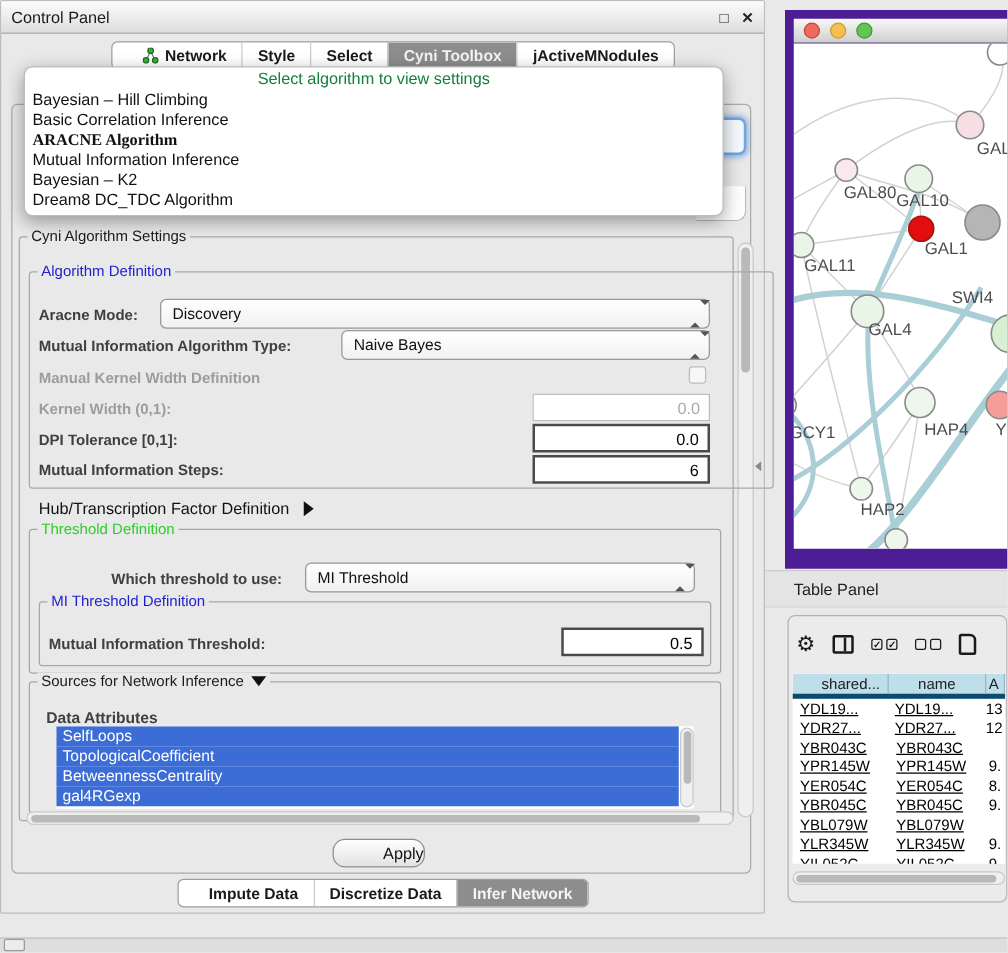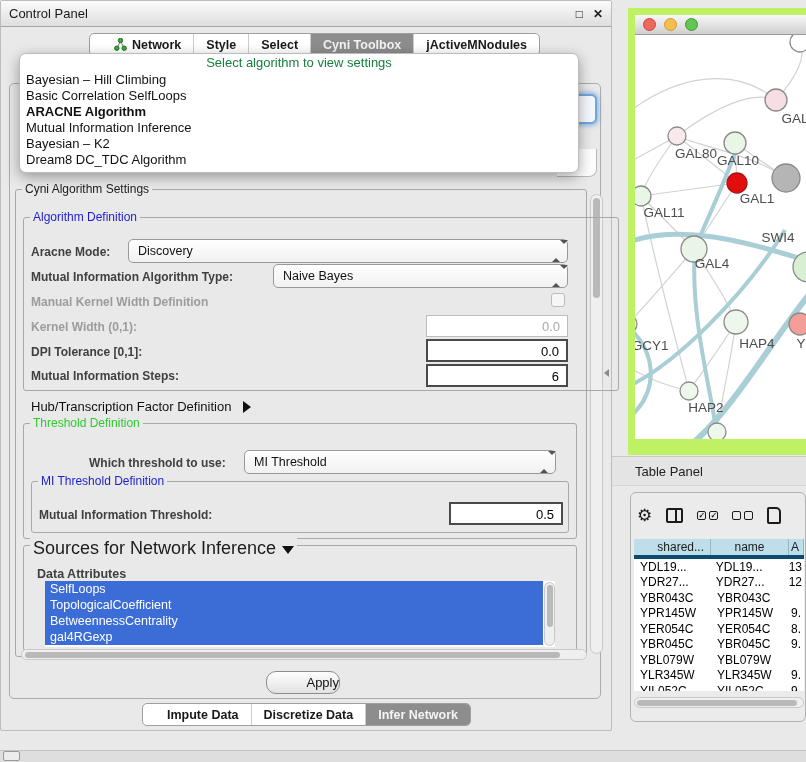--- a/index.html
+++ b/index.html
@@ -59,21 +59,21 @@
     background:#ffffff; border:1px solid #bcbcbc; border-radius:7px;
     box-shadow:0 4px 14px rgba(0,0,0,.35); z-index:60; overflow:hidden;
   }
   #algo-dropdown .dd-header {
     height:18px; line-height:18px; text-align:center; color:#15803d; font-size:13px;
   }
   #algo-dropdown .dd-item {
     height:16px; line-height:16px; padding-left:6px; font-size:13px; color:#111;
     white-space:nowrap;
   }
-  #algo-dropdown .dd-item.bold { font-weight:bold; }
+  #algo-dropdown .dd-item.bold { font-weight:bold;font-family:Liberation Serif, serif; }
 
   
   .groupbox { border:1px solid #a8a8a8; border-radius:3px; }
   .legend {
     position:absolute; top:-8px; left:6px; padding:0 3px;
     background:#e9e9e9; font-size:12px; white-space:nowrap;
   }
   .legend.blue  { color:#1d1dd1; }
   .legend.green { color:#2ecb2e; }
   .lbl  { position:absolute; font-weight:bold; font-size:12px; color:#404040; white-space:nowrap; }
@@ -127,21 +127,21 @@
   .sb-track { position:absolute; background:#efefef; border:1px solid #c9c9c9; border-radius:7px; }
   .sb-thumb { position:absolute; background:#b9b9b9; border-radius:6px; }
 
   #apply-btn {
     left:265px; top:670px; width:74px; height:23px;
     background:linear-gradient(#fefefe,#e2e2e2); border:1px solid #8d8d8d; border-radius:10px;
     font-size:13px; color:#111; display:flex; align-items:center; justify-content:flex-end;
   }
 
   
-  #net-frame { left:628px; top:8px; width:178px; height:447px; background:#bef264;text-align:center; }
+  #net-frame { left:628px; top:8px; width:178px; height:447px; background:#4c1d95;text-align:center; }
   #net-titlebar {
     left:7px; top:7px; width:171px; height:20px;
     background:linear-gradient(#f8f8f8,#cfcfcf); border-bottom:1px solid #9b9b9b;
     display:flex; align-items:center; padding-left:8px; gap:8px;
   }
   .traffic { width:13px; height:13px; border-radius:50%; }
   #net-canvas { left:7px; top:27px; width:171px; height:404px; background:#ffffff; overflow:hidden; }
 
   
   #table-panel-bar {
@@ -164,21 +164,21 @@
   }
   .doc-icon { width:14px; height:17px; border:2px solid #1a1a1a; border-radius:2px 5px 2px 2px; }
 
   #grid { left:3px; top:46px; width:170px; height:152px; background:#fff; overflow:hidden; font-size:12px; }
   #grid .hdr { display:flex; height:20px; background:#bedeea; border-bottom:4px solid #0c4a6e; }
   #grid .hdr .c { border-right:1px solid #93b7c4; display:flex; align-items:center; }
   #grid .r { display:flex; height:15.5px; align-items:center; color:#000; }
   .c1 { width:77px; padding:0 6px; justify-content:flex-end; display:flex; }
   .c2 { width:78px; padding:0 6px; justify-content:center; display:flex; }
   .c3 { flex:1; padding:0 2px; }
-  #grid .r .c1, #grid .r .c2 { justify-content:flex-start; }
+  #grid .r .c1, #grid .r .c2 { justify-content:flex-start;text-decoration:underline; }
 
   
   #bottom-strip { left:0; top:750px; width:806px; height:12px; background:#dedede; border-top:1px solid #c2c2c2; }
   #bottom-mini-icon { left:3px; top:751px; width:17px; height:10px; background:#ececec; border:1px solid #9a9a9a; border-radius:2px; }
   #divider-arrow {
     left:604px; top:369px; width:0; height:0;
     border-top:4px solid transparent; border-bottom:4px solid transparent; border-right:5px solid #8a8a8a;
   }
 </style>
 </head>
@@ -281,21 +281,21 @@
 
   <div class="abs groupbox" style="left:30px; top:480px; width:538px; height:52px;">
     <span class="legend blue">MI Threshold Definition</span>
   </div>
   <span class="lbl" style="left:38px; top:507px;">Mutual Information Threshold:</span>
   <div class="field strong" style="left:448px; top:501px; width:114px; height:23px;">
     <span>0.5</span>
   </div>
 
   <div class="abs groupbox" style="left:22px; top:544px; width:554px; height:106px;">
-    <span class="legend" style="font-size:18px;">
+    <span class="legend" style="font-size:12px;">
       <span>Sources for Network Inference</span><span class="tri-down"></span>
     </span>
   </div>
   <span class="lbl" style="left:36px; top:566px; font-size:12.5px;">Data Attributes</span>
 
   <div id="attr-list" class="abs">
     <div class="row">SelfLoops</div>
     <div class="row">TopologicalCoefficient</div>
     <div class="row">BetweennessCentrality</div>
     <div class="row">gal4RGexp</div>
@@ -320,21 +320,21 @@
       <span>Discretize Data</span>
     </div>
     <div class="tab selected">
       <span>Infer Network</span>
     </div>
   </div>
 
   <div id="algo-dropdown" class="abs">
     <div class="dd-header">Select algorithm to view settings</div>
     <div class="dd-item">Bayesian – Hill Climbing</div>
-    <div class="dd-item">Basic Correlation SelfLoops</div>
+    <div class="dd-item">Basic Correlation Inference</div>
     <div class="dd-item bold">ARACNE Algorithm</div>
     <div class="dd-item">Mutual Information Inference</div>
     <div class="dd-item">Bayesian – K2</div>
     <div class="dd-item">Dream8 DC_TDC Algorithm</div>
   </div>
 </div>
 
 <div id="divider-arrow" class="abs"></div>
 
 <div id="net-frame" class="abs">

